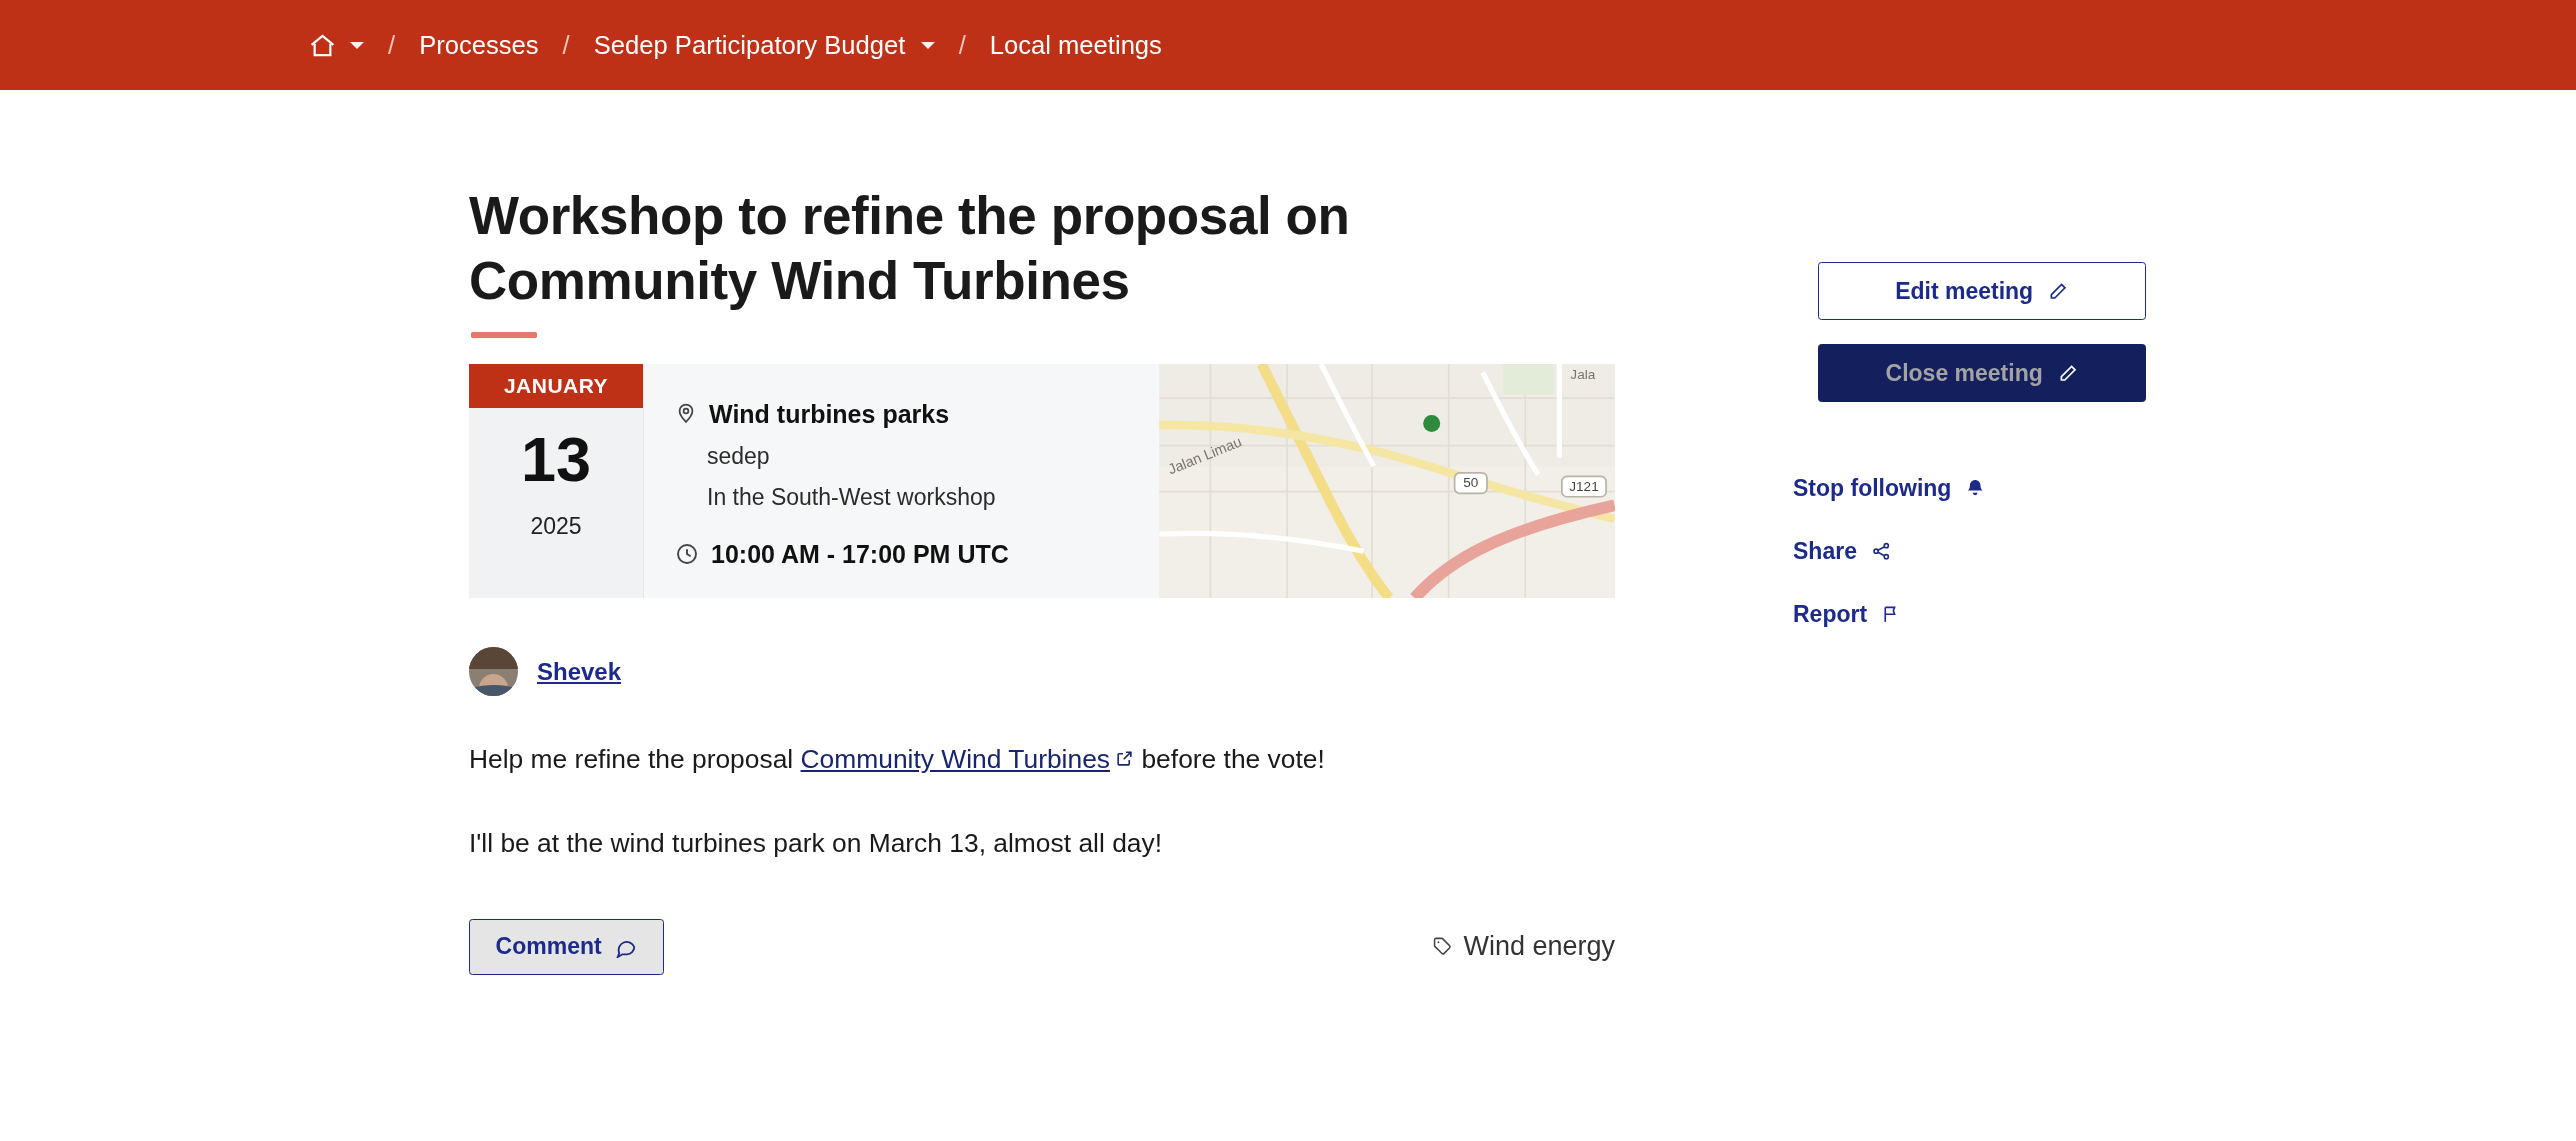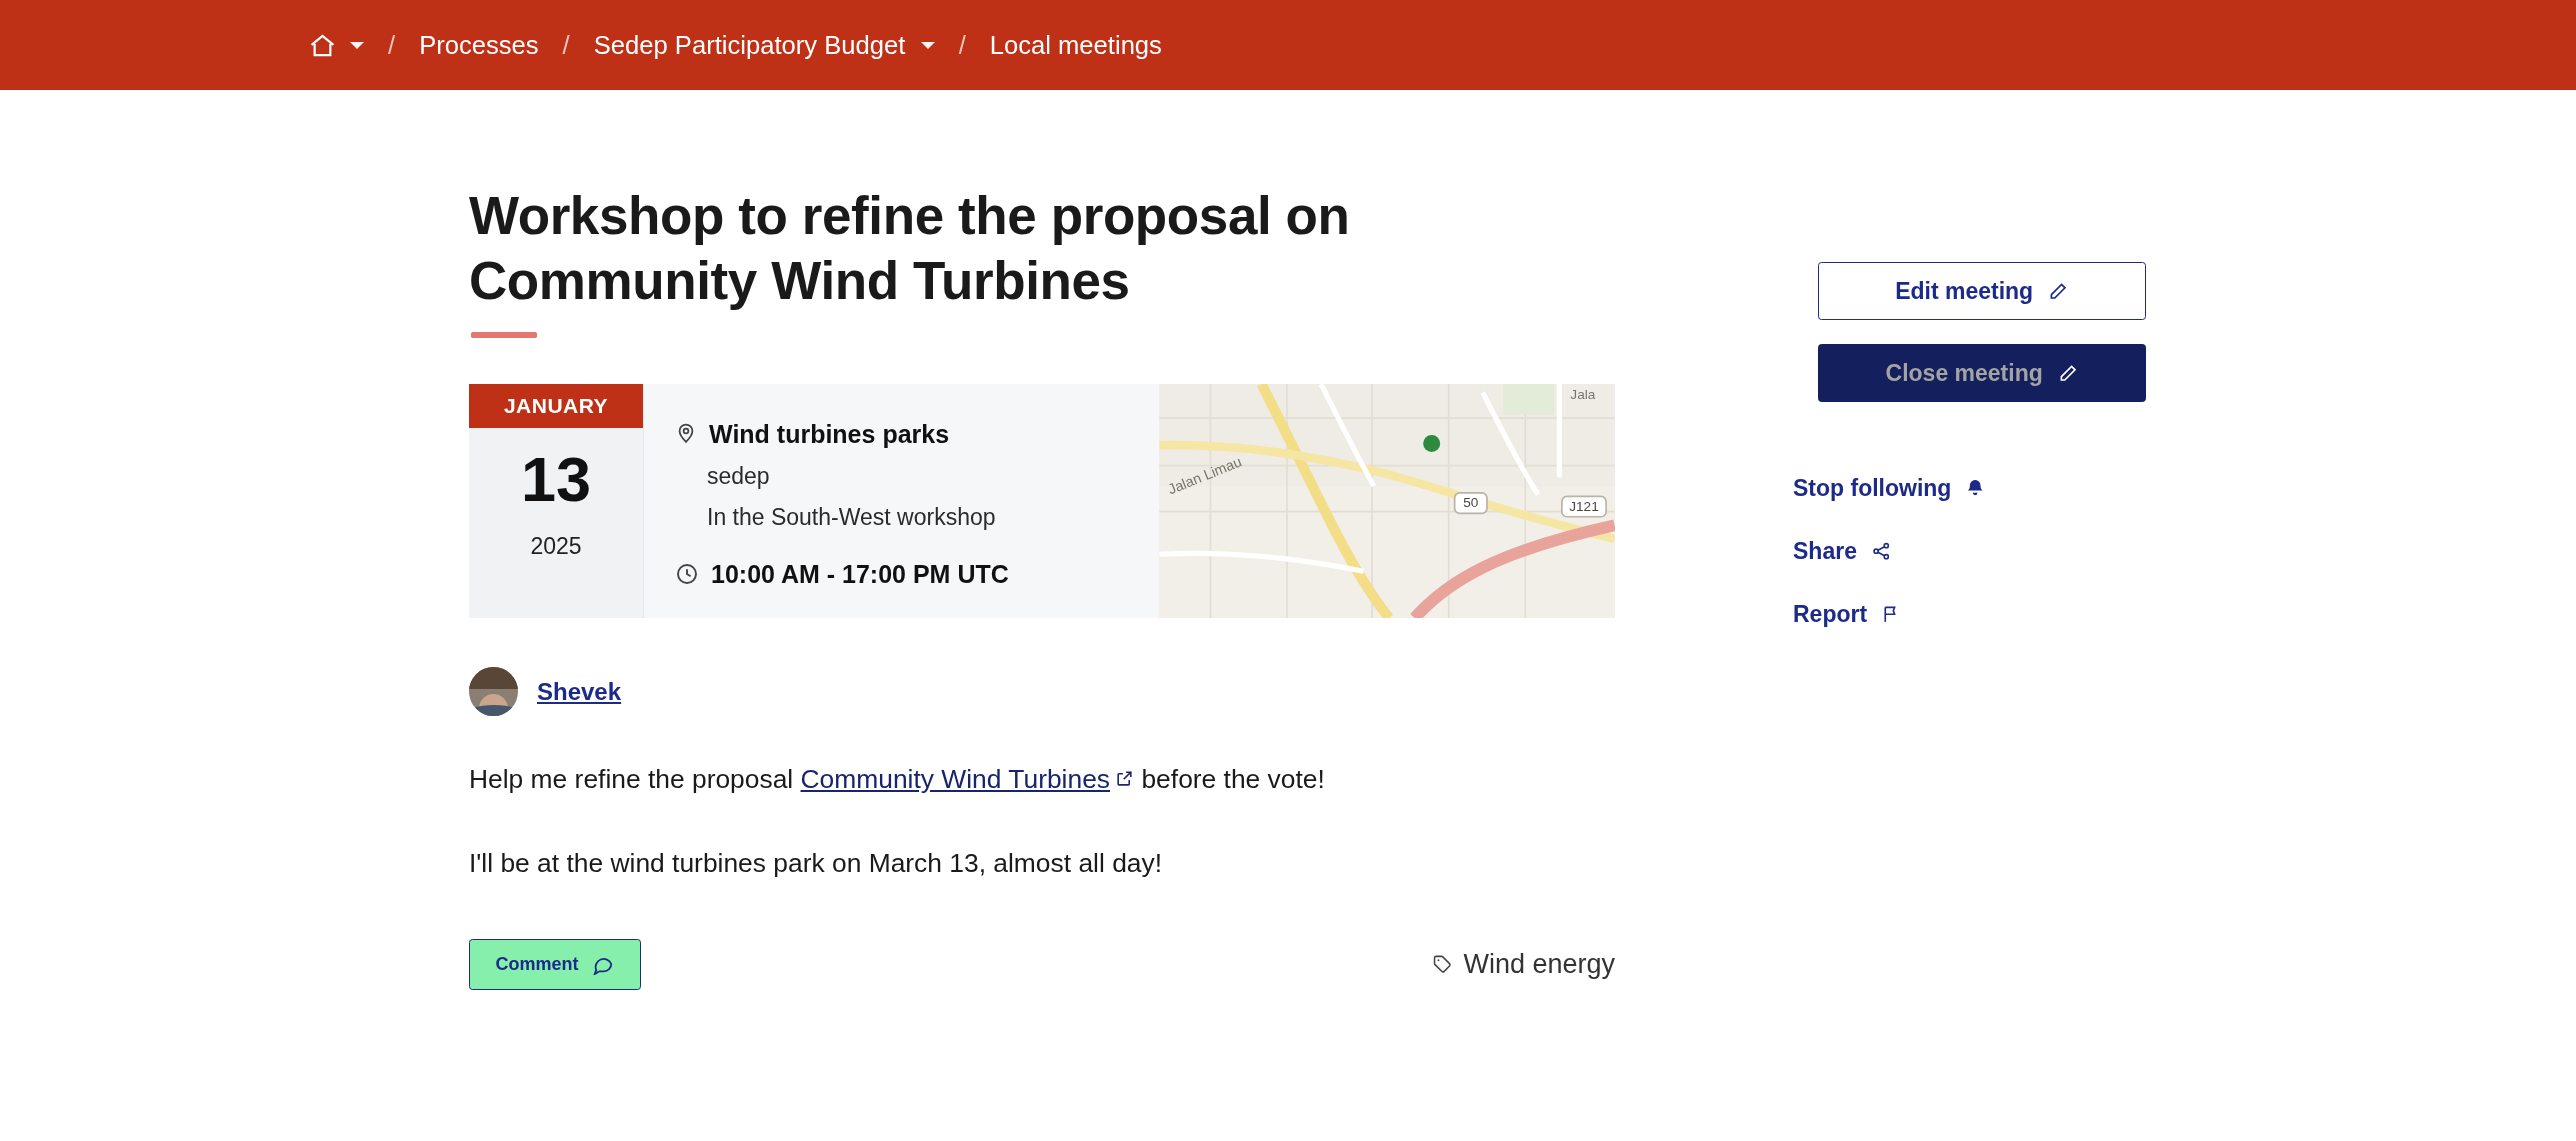--- a/index.html
+++ b/index.html
@@ -77,21 +77,21 @@
   .title-rule {
     width: 66px;
     height: 6px;
     background: #e4786c;
     margin: 19px 0 0 1.7px;
     border-radius: 1.7px;
   }
 
   
   .event-card {
-    margin-top: 46px;
+    margin-top: 26px;
     width: 1146px;
     height: 234px;
     background: #f6f7f8;
     display: flex;
     overflow: hidden;
     position: relative;
   }
   .date-block {
     width: 175px;
     background: #f1f2f4;
@@ -213,22 +213,22 @@
     align-items: center;
     justify-content: space-between;
     width: 1146px;
   }
   .btn-comment {
     display: inline-flex;
     align-items: center;
     gap: 13.6px;
     border: 1.7px solid #1c2a8a;
     color: #1c2a8a;
-    background: #86efac;
-    font-size: 18px;
+    background: #e5e5e5;
+    font-size: 23px;
     font-weight: 700;
     padding: 13.6px 25.6px;
     border-radius: 3.4px;
     cursor: pointer;
   }
   .tag {
     display: inline-flex;
     align-items: center;
     gap: 11px;
     font-size: 27px;

